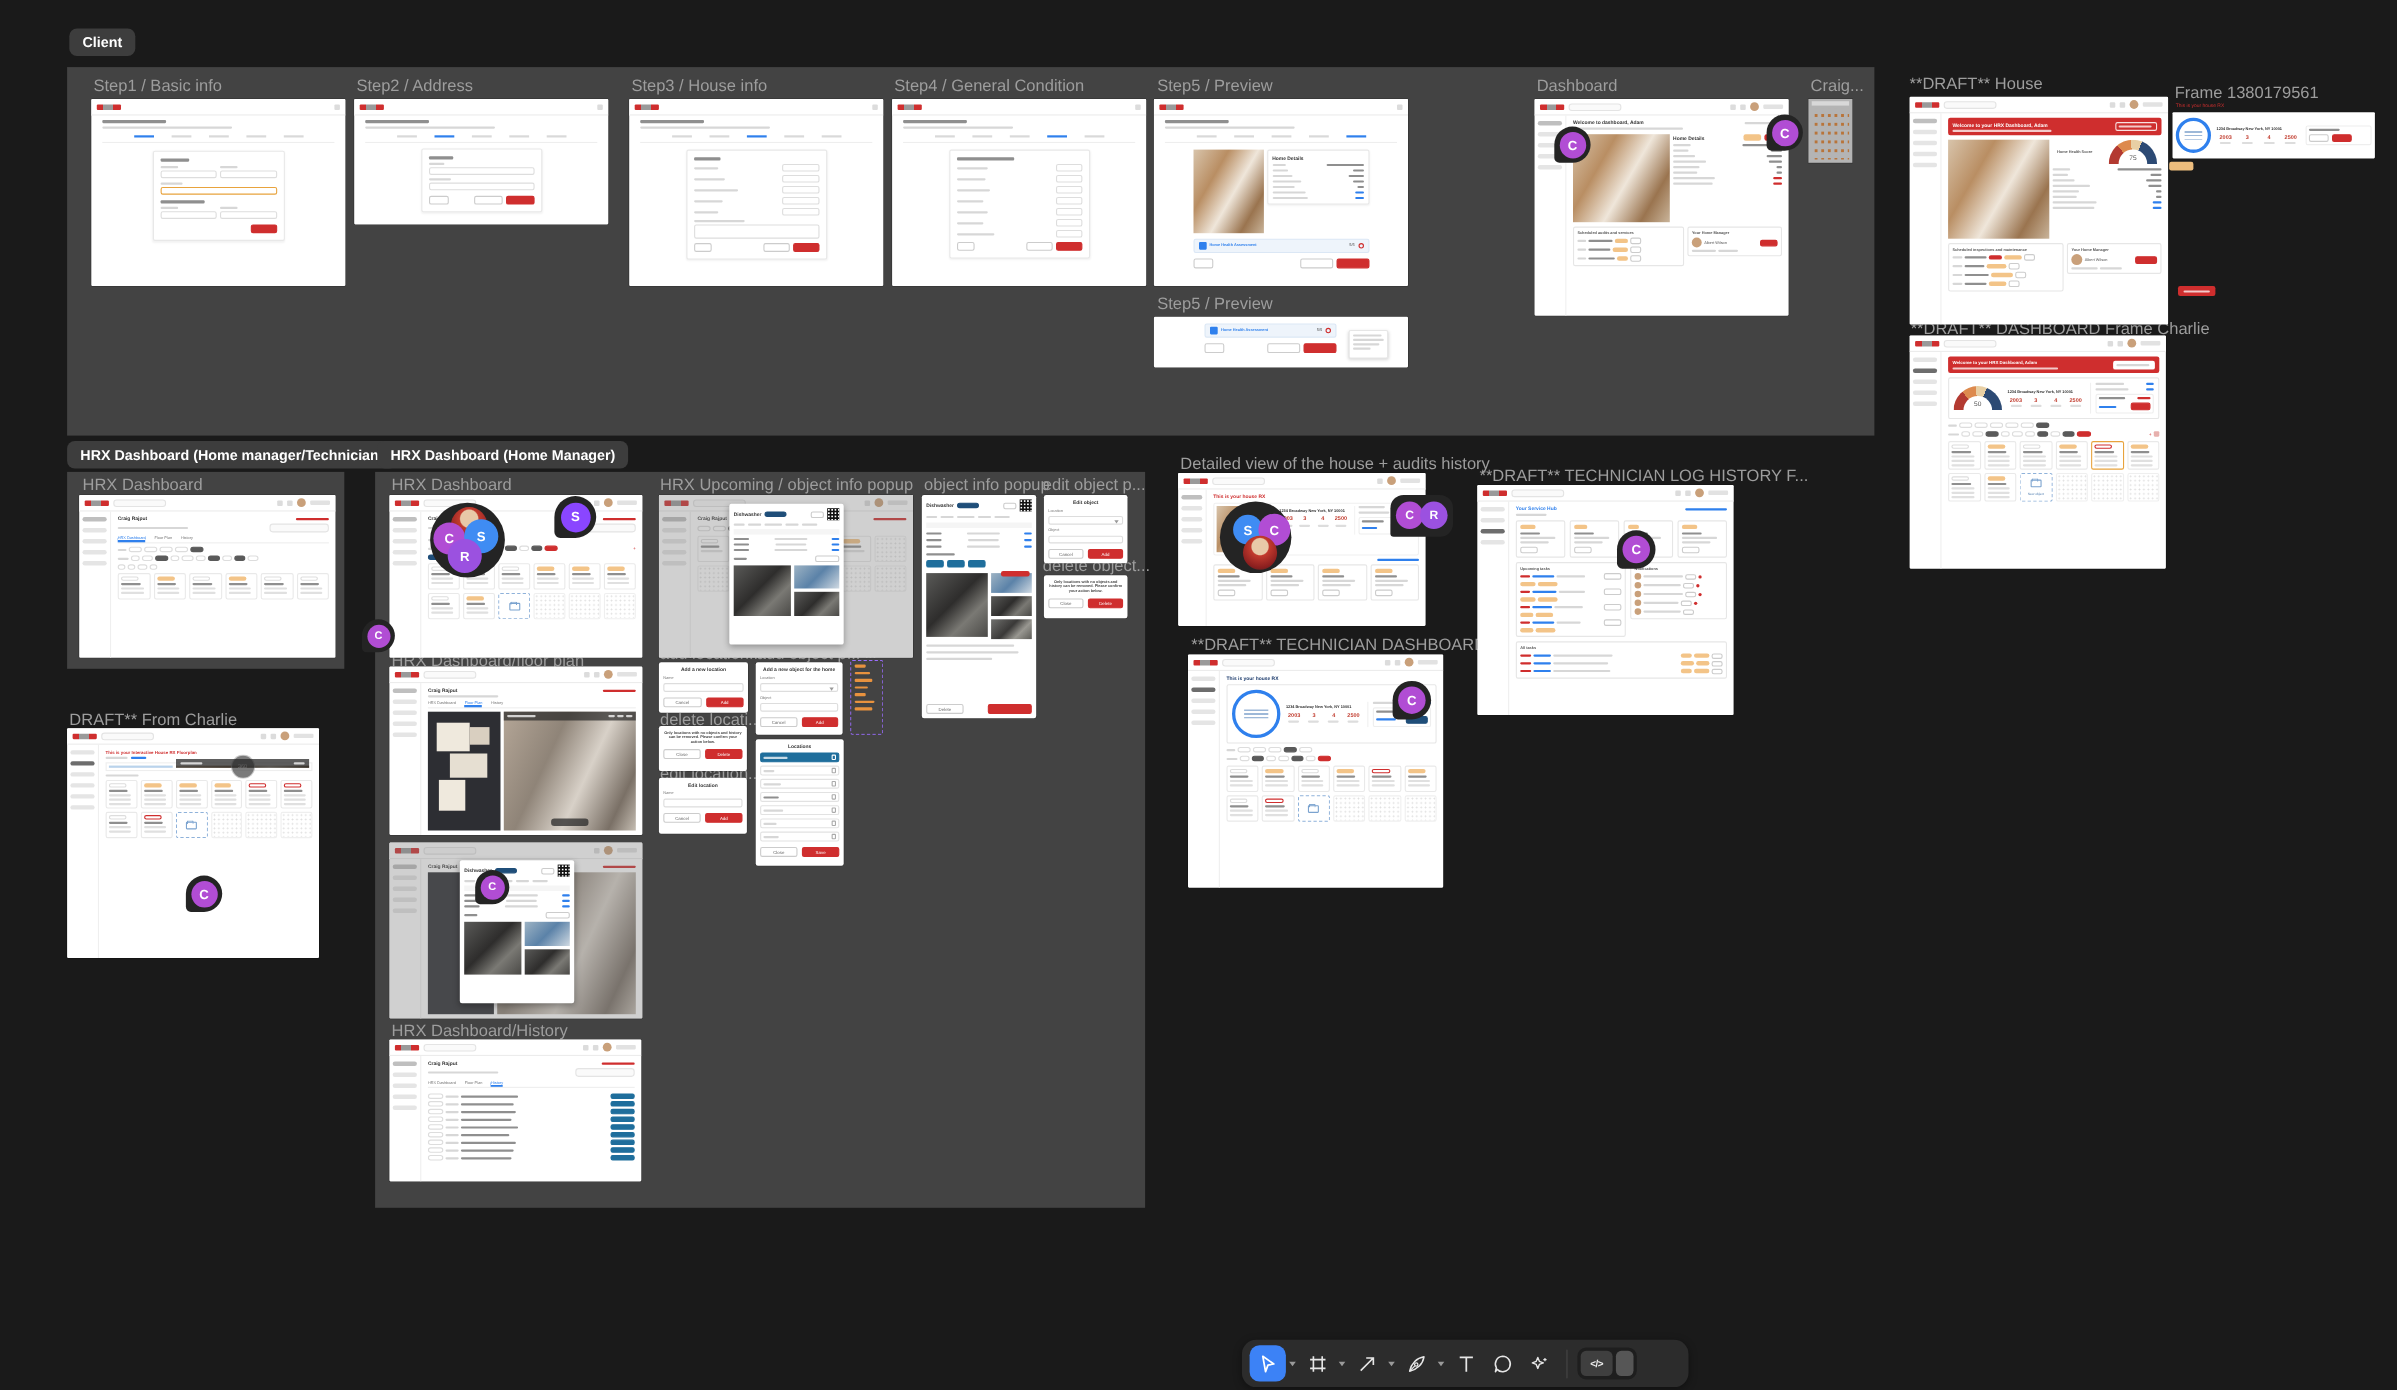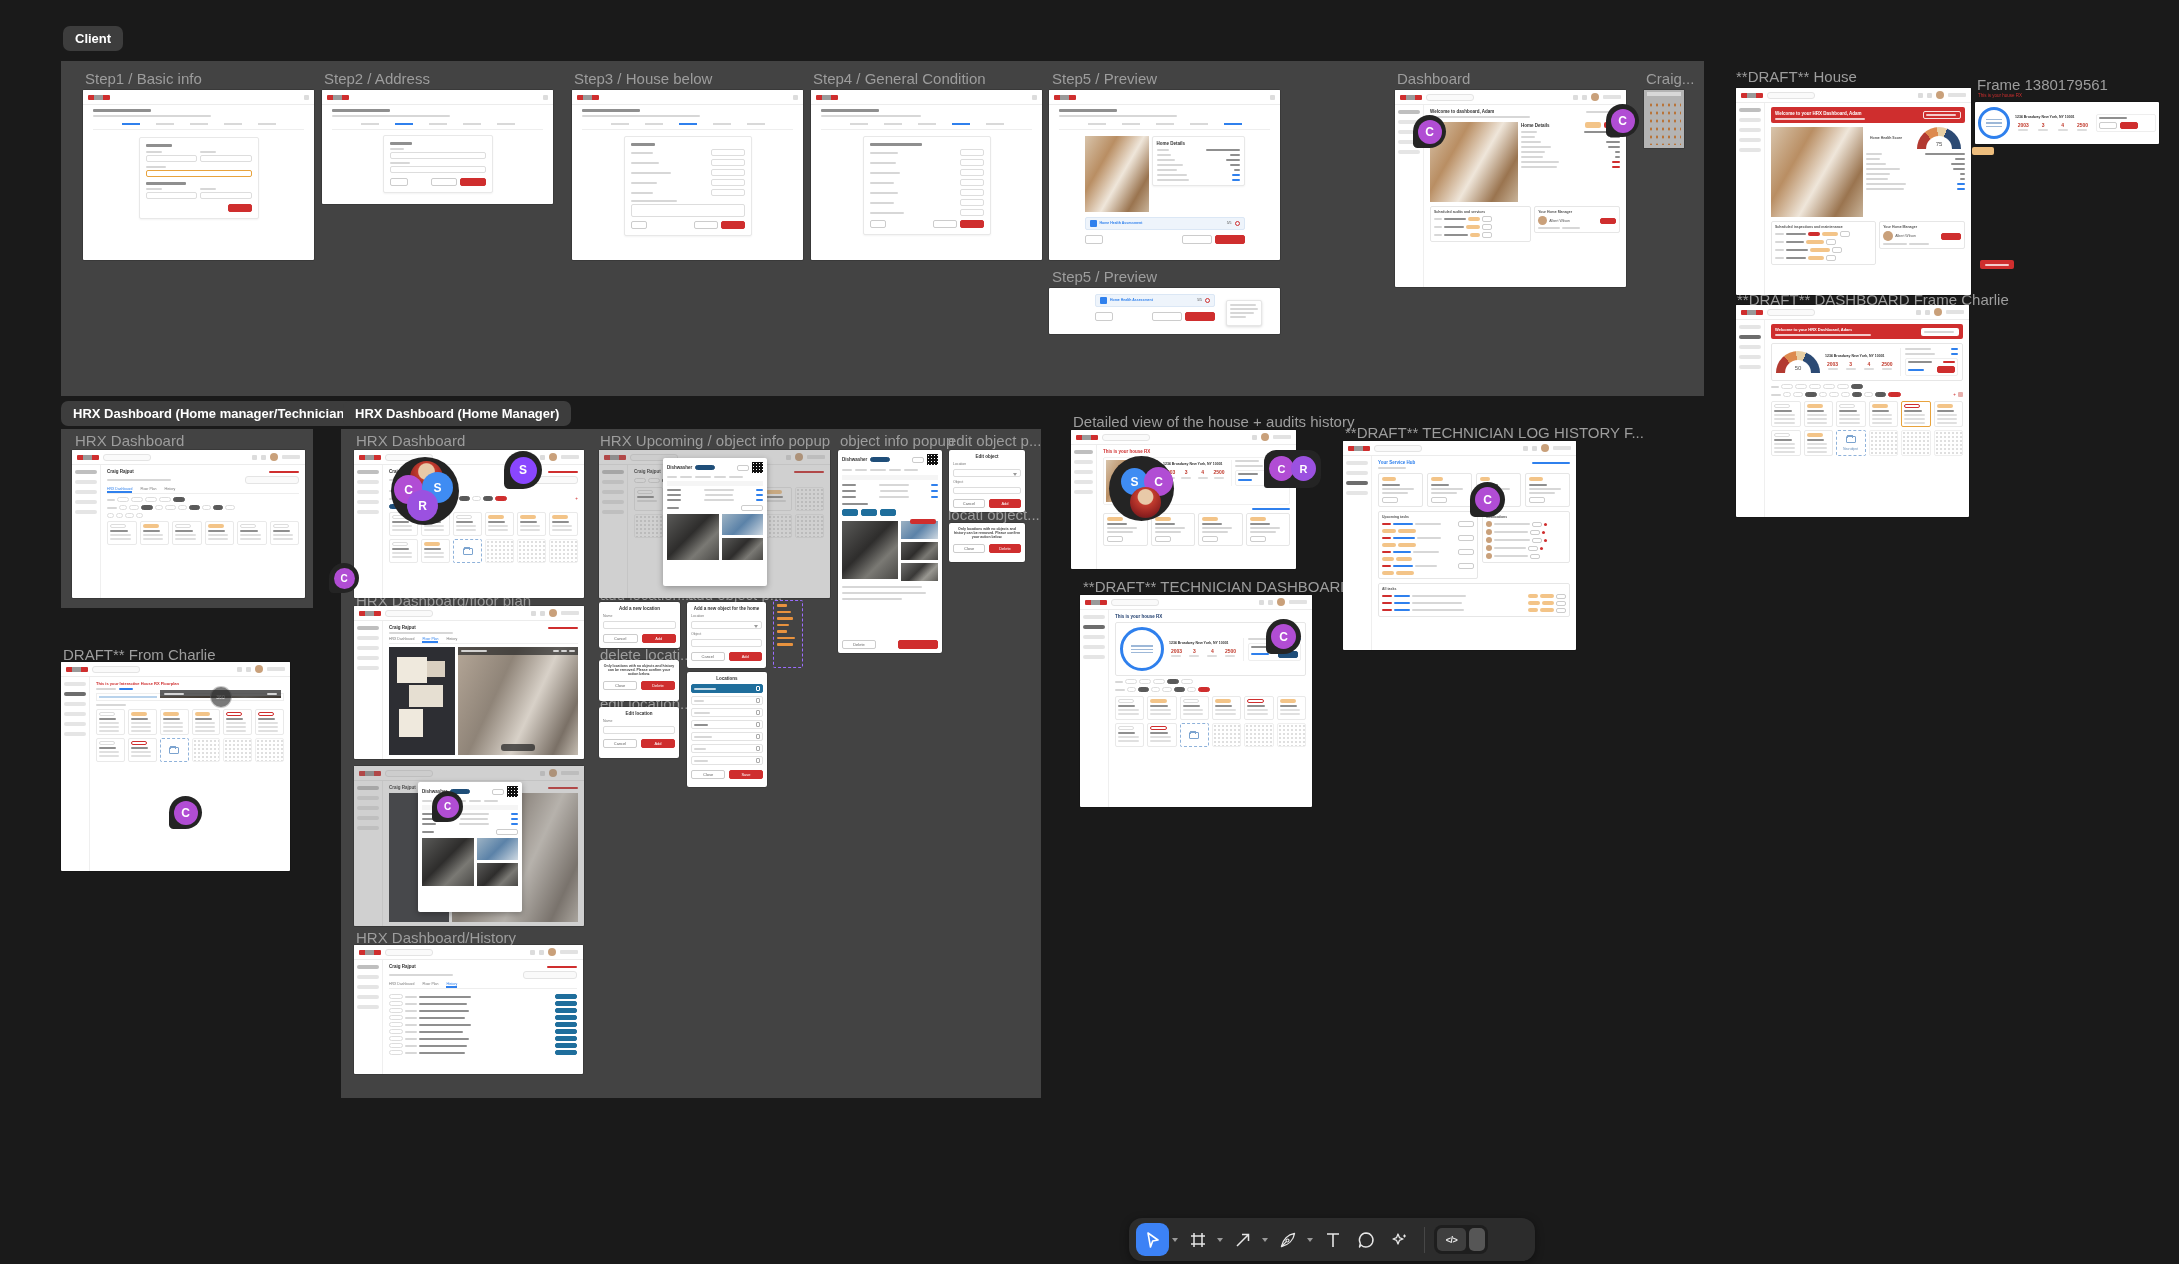--- a/index.html
+++ b/index.html
@@ -137,42 +137,42 @@
 <div class="sec" style="left:61px;top:61px;width:1643px;height:335px"></div>
 <div class="sec" style="left:61px;top:429px;width:252px;height:179px"></div>
 <div class="sec" style="left:341px;top:429px;width:700px;height:669px"></div>
 
 <div class="badge" style="left:63px;top:26px">Client</div>
 <div class="badge" style="left:61px;top:401px">HRX Dashboard (Home manager/Technician)</div>
 <div class="badge" style="left:343px;top:401px">HRX Dashboard (Home Manager)</div>
 
 <div class="flabel" style="left:85px;top:70px">Step1 / Basic info</div>
 <div class="flabel" style="left:324px;top:70px">Step2 / Address</div>
-<div class="flabel" style="left:574px;top:70px">Step3 / House below</div>
+<div class="flabel" style="left:574px;top:70px">Step3 / House info</div>
 <div class="flabel" style="left:813px;top:70px">Step4 / General Condition</div>
 <div class="flabel" style="left:1052px;top:70px">Step5 / Preview</div>
 <div class="flabel" style="left:1397px;top:70px">Dashboard</div>
 <div class="flabel" style="left:1646px;top:70px">Craig...</div>
 <div class="flabel" style="left:1052px;top:268px">Step5 / Preview</div>
 <div class="flabel" style="left:1736px;top:68px">**DRAFT** House</div>
 <div class="flabel" style="left:1977px;top:76px">Frame 1380179561</div>
 <div class="flabel" style="left:1737px;top:291px">**DRAFT** DASHBOARD Frame Charlie</div>
 <div class="flabel" style="left:75px;top:432px">HRX Dashboard</div>
 <div class="flabel" style="left:63px;top:646px">DRAFT** From Charlie</div>
 <div class="flabel" style="left:356px;top:432px">HRX Dashboard</div>
 <div class="flabel" style="left:356px;top:592px">HRX Dashboard/floor plan</div>
 <div class="flabel" style="left:356px;top:929px">HRX Dashboard/History</div>
 <div class="flabel" style="left:600px;top:432px">HRX Upcoming / object info popup</div>
 <div class="flabel" style="left:600px;top:586px">add location...</div>
 <div class="flabel" style="left:600px;top:646px">delete locati...</div>
 <div class="flabel" style="left:600px;top:695px">edit location...</div>
 <div class="flabel" style="left:688px;top:586px">add object p...</div>
 <div class="flabel" style="left:840px;top:432px">object info popup</div>
 <div class="flabel" style="left:948px;top:432px">edit object p...</div>
-<div class="flabel" style="left:948px;top:506px">locati object...</div>
+<div class="flabel" style="left:948px;top:506px">delete object...</div>
 <div class="flabel" style="left:1073px;top:413px">Detailed view of the house + audits history</div>
 <div class="flabel" style="left:1083px;top:578px">**DRAFT** TECHNICIAN DASHBOARD Fr...</div>
 <div class="flabel" style="left:1345px;top:424px">**DRAFT** TECHNICIAN LOG HISTORY F...</div>
 
 <div class="comp" style="left:776px;top:586px">✦ <b>...</b></div>
 
 <div class="thumb" style="left:83px;top:90px;width:231px;height:170px">
   <div class="tb">
       <i class="logo"></i>
       <i class="sp"></i>

